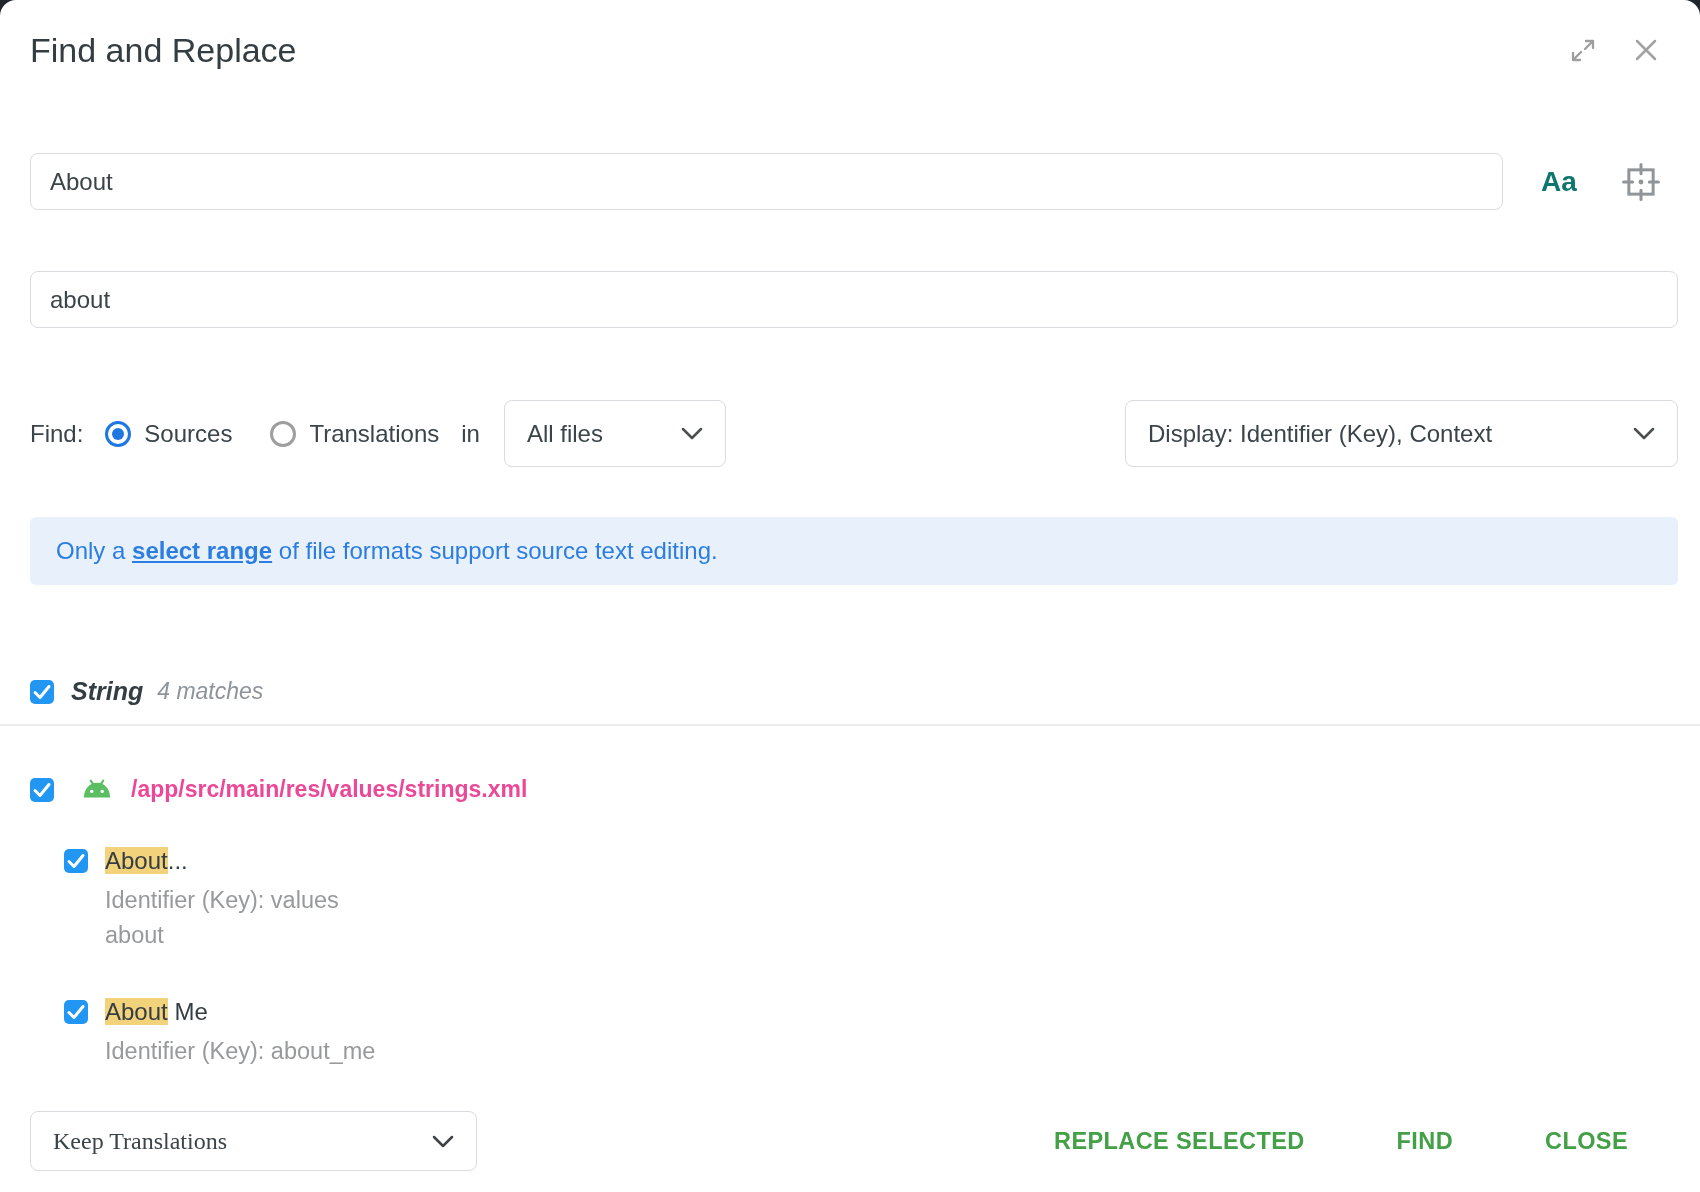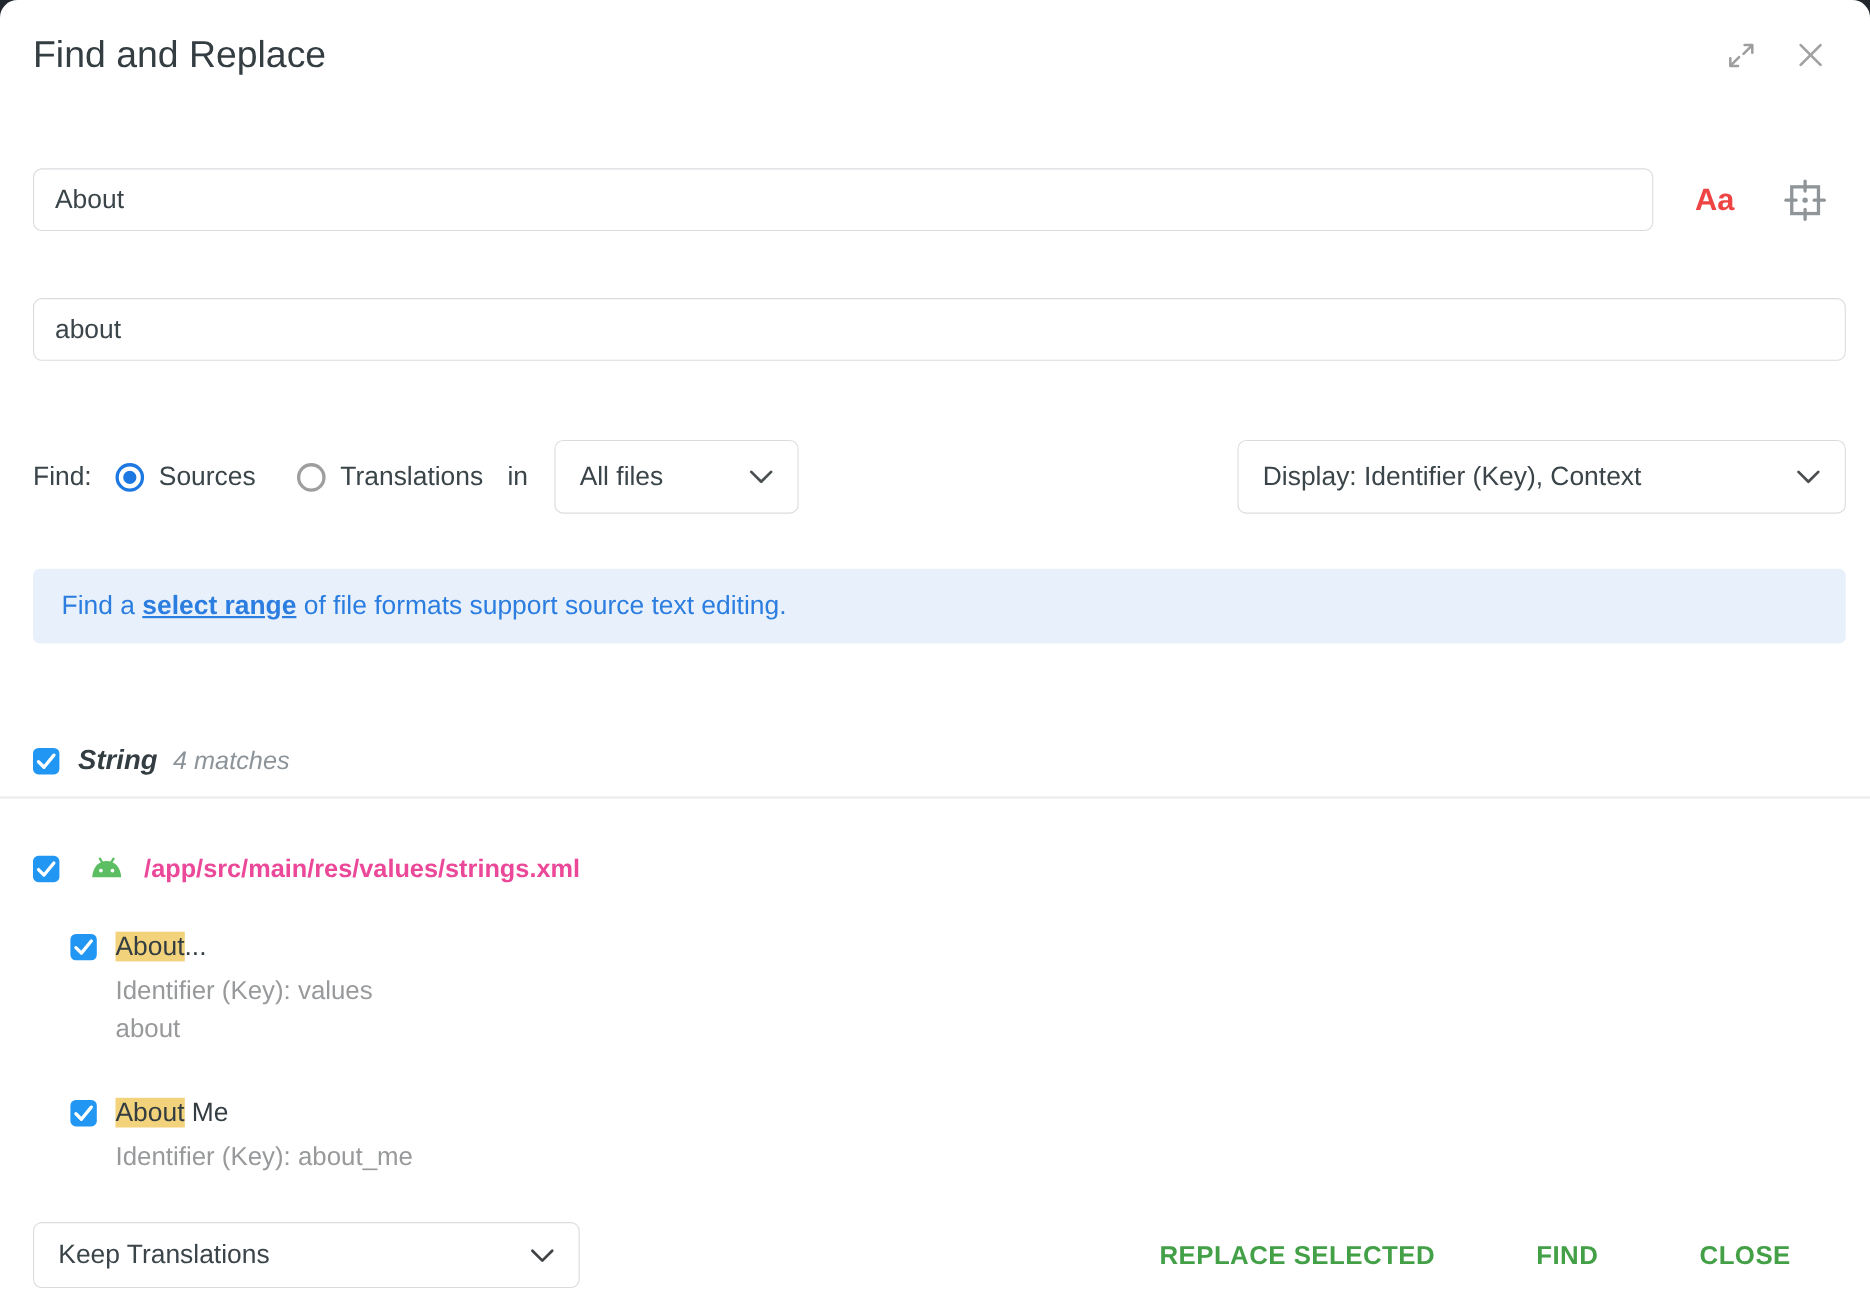--- a/index.html
+++ b/index.html
@@ -34,21 +34,21 @@
     height:57px;
     border:1.5px solid #d9dcdf;border-radius:8px;
     font-size:24px;color:#3a4449;
     padding:0 19px;box-sizing:border-box;
     outline:none;background:#fff;
     font-family:"Liberation Sans", sans-serif;
   }
   .search-row{display:flex;align-items:center;margin-top:83px;}
   .search-row .text-input{width:1473px;}
   .aa-toggle{
-    margin-left:38px;font-size:28px;font-weight:700;color:#ef4444;
+    margin-left:38px;font-size:28px;font-weight:700;color:#0f766e;
     cursor:pointer;user-select:none;
   }
   .frame-toggle{margin-left:44px;cursor:pointer;display:flex;}
   .replace-row{margin-top:61px;}
   .replace-row .text-input{width:100%;}
 
   
   .find-row{
     margin-top:72px;display:flex;align-items:center;
     font-size:24px;color:#3a4449;
@@ -115,21 +115,21 @@
   .match-2{margin-top:46px;}
   .match .checkbox{margin-top:4px;}
   .match-body{margin-left:17px;font-size:24px;color:#333d42;}
   .match-title{line-height:32px;}
   .hl{background:#f2d27b;}
   .match-meta{margin-top:8px;line-height:30px;font-size:23.5px;color:#97999b;}
   .match-src{margin-top:5px;line-height:30px;font-size:23.5px;color:#97999b;}
 
   
   .footer-row{margin-top:45px;display:flex;align-items:center;}
-  .select-keep{width:497px;height:60px;}
+  .select-keep{width:447px;height:60px;font-family:Liberation Serif, serif;}
   .footer-actions{margin-left:auto;display:flex;align-items:center;gap:92px;padding-right:50px;}
   .text-btn{
     background:none;border:none;padding:0;
     color:#43a047;font-weight:700;font-size:23.5px;letter-spacing:0.4px;
     font-family:"Liberation Sans", sans-serif;cursor:pointer;
   }
 </style>
 </head>
 <body>
 
@@ -198,21 +198,21 @@
 
       <div class="select select-display">
         <span>Display: Identifier (Key), Context</span>
         <svg width="22" height="13" viewBox="0 0 22 13" fill="none" stroke="#4a4f52" stroke-width="2.5" stroke-linecap="round" stroke-linejoin="round">
           <polyline points="2,2 11,11 20,2"></polyline>
         </svg>
       </div>
     </div>
 
     <div class="banner">
-      <span>Find a </span>
+      <span>Only a </span>
         <span class="link">select range</span>
         <span> of file formats support source text editing.</span>
     </div>
 
     <div class="group-row">
       <span class="checkbox">
         <svg width="24" height="24" viewBox="0 0 24 24" fill="none" stroke="#ffffff" stroke-width="3" stroke-linecap="round" stroke-linejoin="round">
           <polyline points="5,12.5 10,17.5 19,6.5"></polyline>
         </svg>
       </span>

